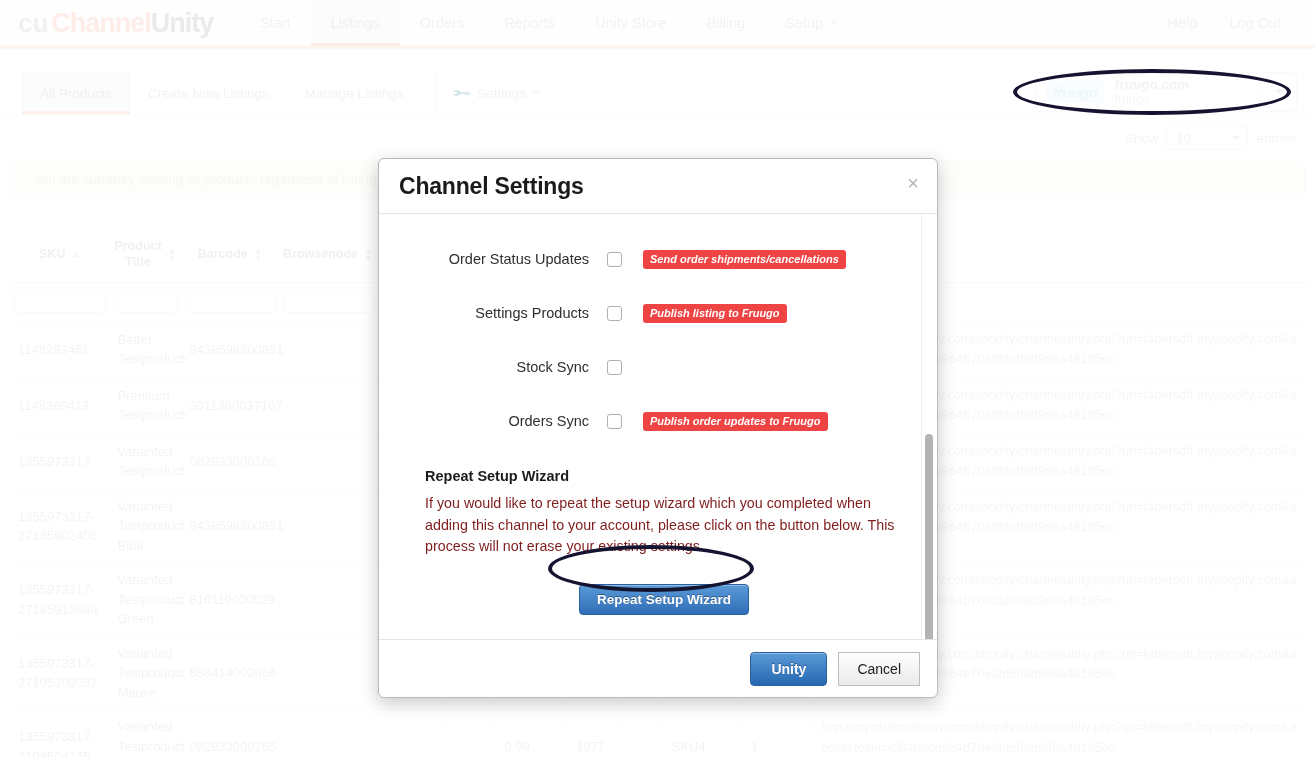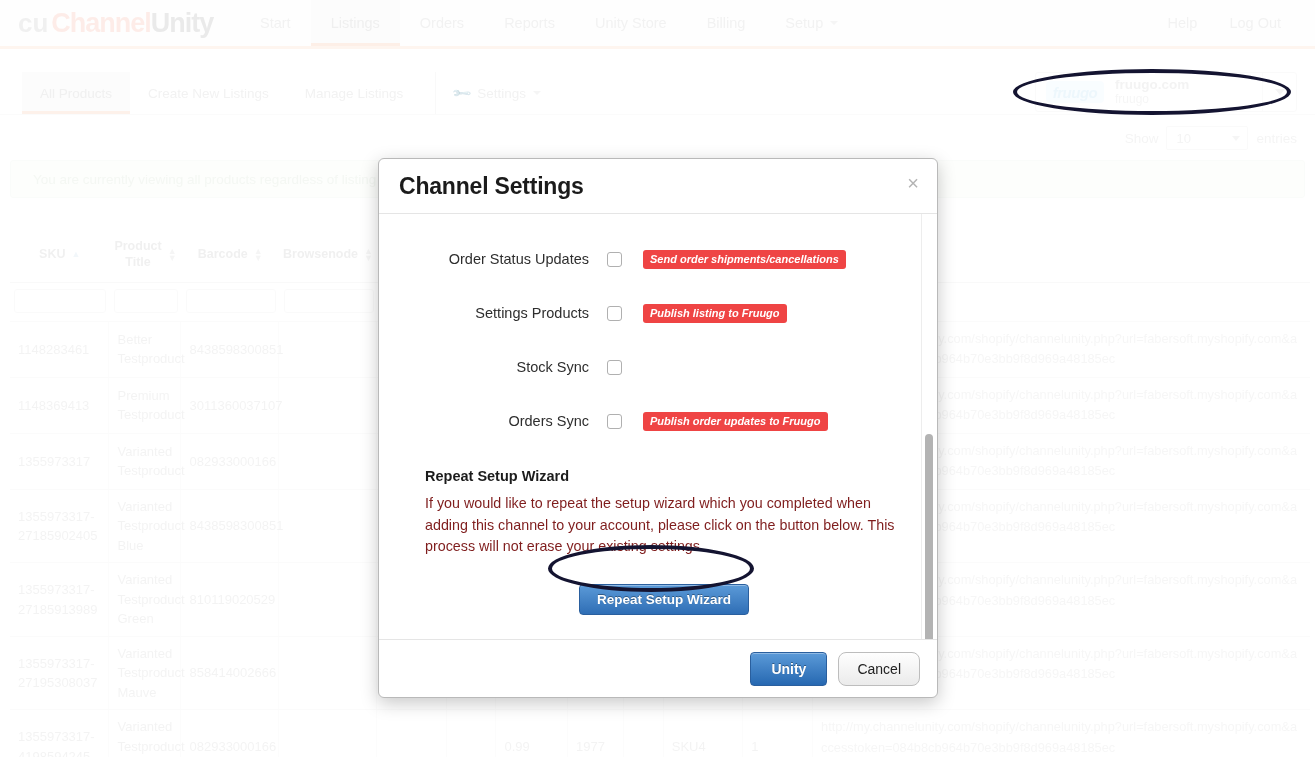--- a/index.html
+++ b/index.html
@@ -167,21 +167,21 @@
     flex:0 0 auto; height:58px; border-top:1px solid #e5e5e5; display:flex;
     align-items:center; justify-content:flex-end; gap:11px; padding:0 17px;
   }
   .btn-save {
     background:linear-gradient(#5b9ad8,#2668b1); border:1px solid #2a5f9e; color:#fff;
     font-size:14px; font-weight:bold; border-radius:4px; padding:8px 20px; cursor:pointer;
     text-shadow:0 -1px 0 rgba(0,0,0,.35); box-shadow:inset 0 1px 0 rgba(255,255,255,.33);
   }
   .btn-cancel {
     background:linear-gradient(#fefefe,#ebebeb); border:1px solid #bdbdbd; color:#222;
-    font-size:14px; border-radius:8px; padding:8px 18px; cursor:pointer;
+    font-size:14px; border-radius:0; padding:8px 18px; cursor:pointer;
   }
 
   
   .ellipse { position:absolute; border:4px solid #141431; border-radius:50%; pointer-events:none; }
   #ell-channel { left:1013px; top:69px; width:278px; height:46px; }
   #ell-wizard  { left:548px;  top:545px; width:206px; height:47px; }
 </style>
 </head>
 <body>
 

